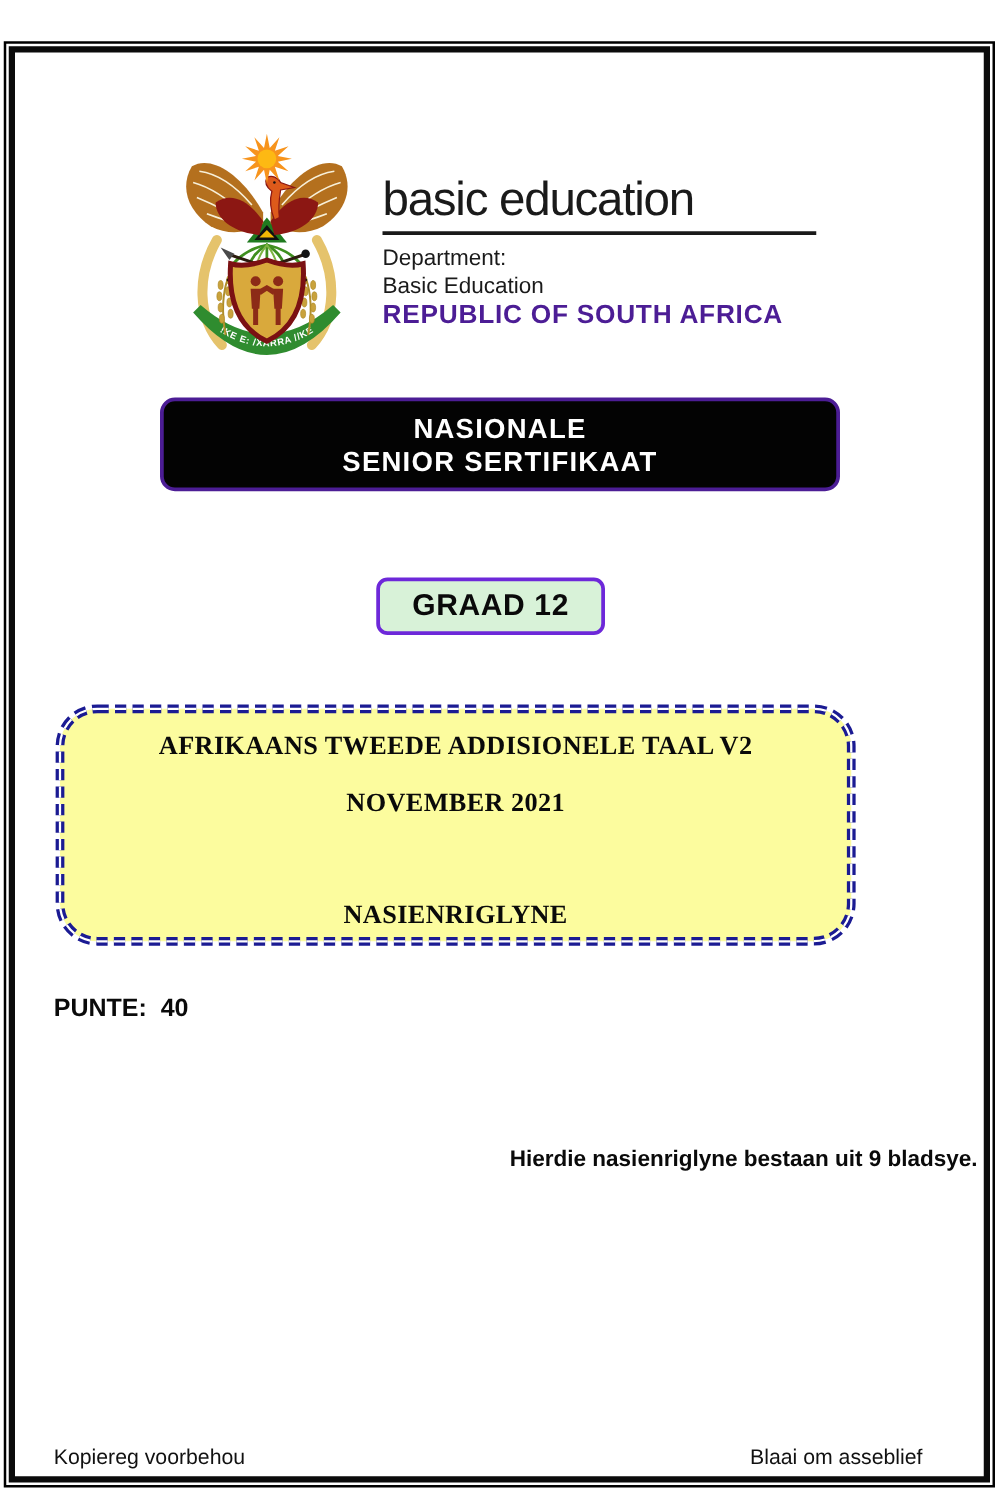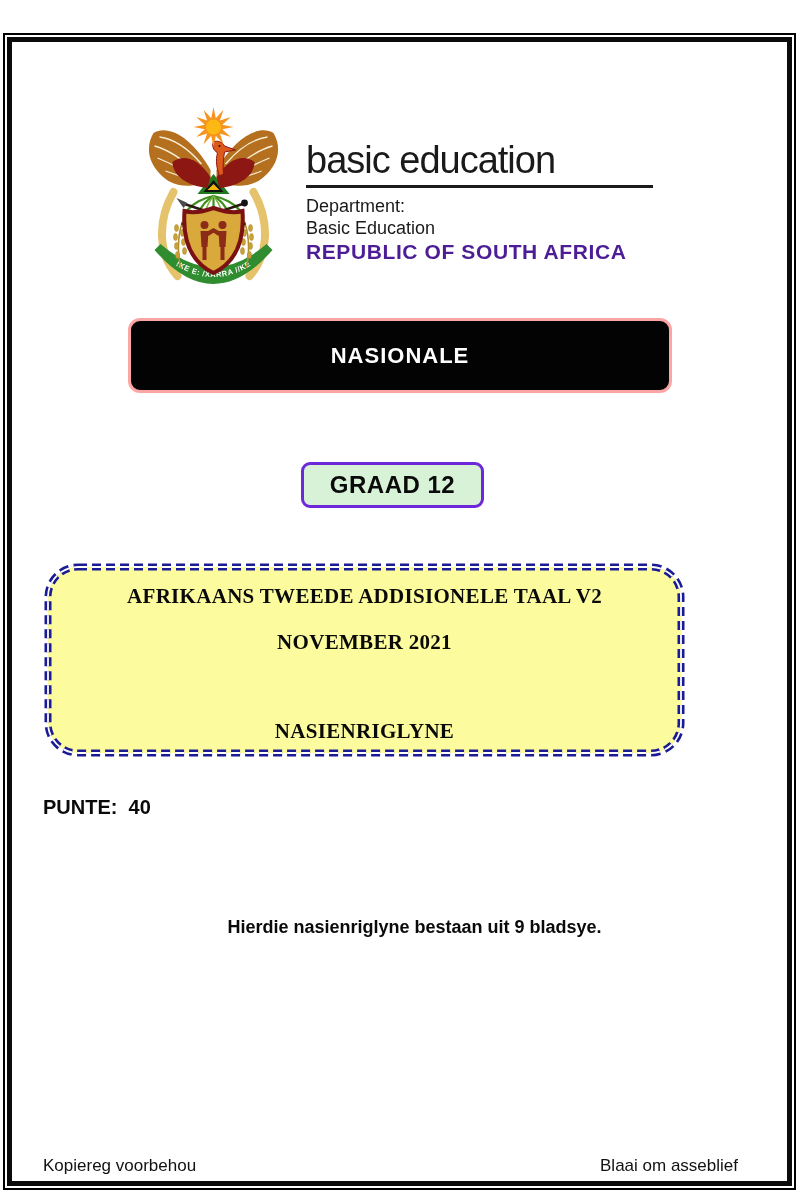--- a/index.html
+++ b/index.html
@@ -68,21 +68,21 @@
     line-height: 25px;
     white-space: nowrap;
   }
   
   .cert-banner {
     position: absolute;
     left: 128px; top: 318px;
     width: 544px; height: 75px;
     box-sizing: border-box;
     background: #030303;
-    border: 3px solid #fca5a5;
+    border: 3px solid #4c1d95;
     border-radius: 12px;
     display: flex;
     flex-direction: column;
     align-items: center;
     justify-content: center;
   }
   .cert-line {
     color: #ffffff;
     font-size: 22px;
     font-weight: 700;
@@ -137,21 +137,21 @@
     left: 43px; top: 796px;
     font-size: 20px;
     font-weight: 700;
     white-space: pre;
     color: #0a0a0a;
   }
   
   .page-note {
     position: absolute;
     left: 0; right: 18px; top: 917px;
-    text-align: center;
+    text-align: right;
     font-size: 18px;
     font-weight: 700;
     color: #0a0a0a;
     margin-left: 47px;
   }
   
   .footer-left {
     position: absolute;
     left: 43px; top: 1156px;
     font-size: 17px;
@@ -280,20 +280,21 @@
   <div class="wordmark">
     <div class="brand">basic education</div>
     <div class="brand-rule"></div>
     <div class="dept-line">Department:</div>
     <div class="dept-line">Basic Education</div>
     <div class="country-line">REPUBLIC OF SOUTH AFRICA</div>
   </div>
 
   <div class="cert-banner">
     <div class="cert-line">NASIONALE</div>
+    <div class="cert-line">SENIOR SERTIFIKAAT</div>
   </div>
 
   <div class="grade-badge">GRAAD 12</div>
 
   <div class="exam-box">
     <svg class="exam-border" width="643" height="196" viewBox="0 0 643 196" xmlns="http://www.w3.org/2000/svg">
       <rect x="5" y="5" width="633" height="186" rx="30" fill="#FCFC9E" stroke="#1B1B93" stroke-width="7" stroke-dasharray="9 5"></rect>
       <rect x="5" y="5" width="633" height="186" rx="30" fill="none" stroke="#FFFFFF" stroke-width="1.8" stroke-dasharray="9 5"></rect>
     </svg>
     <div class="exam-line l1">AFRIKAANS TWEEDE ADDISIONELE TAAL V2</div>

